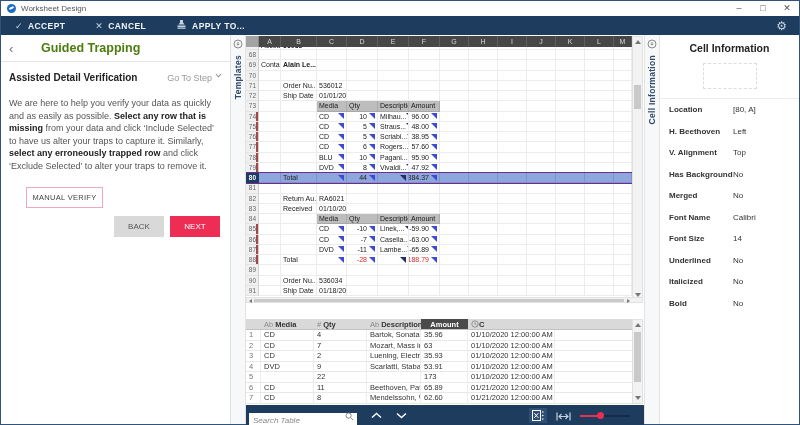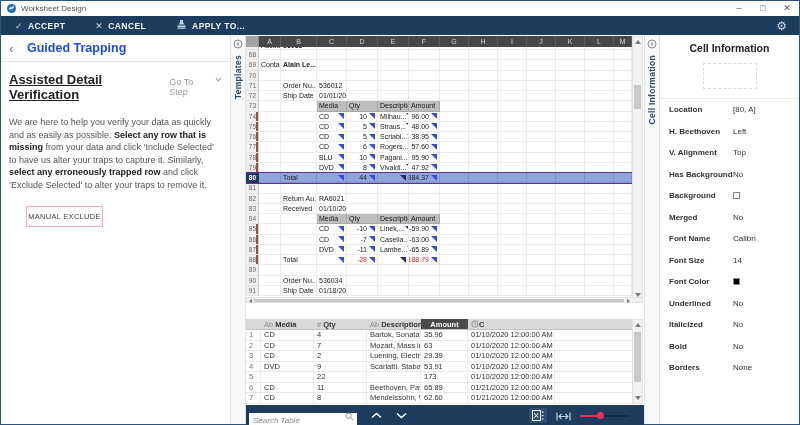--- a/index.html
+++ b/index.html
@@ -20,23 +20,23 @@
   .toolbar{position:absolute;left:1px;top:16px;width:798px;height:19px;background:var(--navy,#1d3c5e);
     display:flex;align-items:center;padding-left:14px;color:#fff;}
   .tbtn{display:flex;align-items:center;gap:5px;font-size:8.5px;font-weight:bold;letter-spacing:.4px;margin-right:30px;color:#f2f5f8;}
   .tbtn .tico{color:#c4d2e2;font-size:9px;font-weight:normal;}
   .gear{margin-left:auto;margin-right:12px;color:#c4d2e2;font-size:12px;line-height:12px;}
 
   
   .leftpanel{position:absolute;left:1px;top:35px;width:229px;height:389px;background:#fff;}
   .lp-head{display:flex;align-items:center;height:27px;padding:0 8px;border-bottom:1px solid #e4e4e4;}
   .lp-back{font-size:13px;color:#777;width:12px;}
-  .lp-title{font-size:12.5px;font-weight:bold;color:#1d4ed8;margin-left:6px;}
+  .lp-title{font-size:12.5px;font-weight:bold;color:#4d7c0f;margin-left:20px;}
   .lp-sec{display:flex;align-items:center;justify-content:space-between;padding:10px 8px 4px 8px;}
-  .lp-sec-title{font-size:13px;font-weight:bold;color:#222;text-decoration:underline;}
+  .lp-sec-title{font-size:10px;font-weight:bold;color:#222;}
   .lp-step{font-size:9px;color:#999;display:flex;gap:3px;}
   .lp-para{padding:10px 8px 0 8px;font-size:9px;color:#555;line-height:1.4;}
   .lp-para b{color:#222;}
   .lp-btnrow1{display:flex;gap:6px;margin:14px 0 0 25px;}
   .lp-btnrow2{display:flex;gap:6px;justify-content:flex-end;margin:8px 10px 0 0;}
   .obtn{height:21px;background:#fff;border:1px solid var(--pink_border,#f2a8bc);color:#444;
     font-size:7.5px;letter-spacing:.3px;display:flex;align-items:center;justify-content:center;}
   .b-exclude{width:110px;} .b-manual{width:77px;}
   .gbtn{width:50px;height:21px;font-size:8px;display:flex;align-items:center;justify-content:center;}
   .b-back{background:#d9d9d9;color:#555;}
@@ -179,21 +179,25 @@
     <span class="lp-sec-title">Assisted Detail Verification</span>
     <span class="lp-step">
       <span>Go To Step</span>
       <svg width="7" height="5" viewBox="0 0 7 5">
           <polyline points="1,1 3.5,3.8 6,1" fill="none" stroke="#999" stroke-width="1.1"></polyline>
         </svg>
     </span>
   </div>
   <p class="lp-para"><span>We are here to help you verify your data as quickly and as easily as possible. </span><b>Select any row that is missing</b><span> from your data and click ‘Include Selected’ to have us alter your traps to capture it. Similarly, </span><b>select any erroneously trapped row</b><span> and click ‘Exclude Selected’ to alter your traps to remove it.</span></p>
   <div class="lp-btnrow1">
-    <div class="obtn b-manual">MANUAL EXCLUDE</div>
+    <div class="obtn b-manual">MANUAL VERIFY</div>
+  </div>
+  <div class="lp-btnrow2">
+    <div class="gbtn b-back">BACK</div>
+    <div class="gbtn b-next">NEXT</div>
   </div>
 </div>
 
 <div class="vstrip strip-left">
   <svg width="10" height="10" viewBox="0 0 10 10">
     <circle cx="5" cy="5" r="4" fill="none" stroke="#8a8a8a" stroke-width="1"></circle>
     <path d="M5 3v3 M3.6 4.8L5 6.2 6.4 4.8" fill="none" stroke="#8a8a8a" stroke-width="1"></path>
   </svg>
   <span class="vlabel">Templates</span>
 </div>
@@ -852,21 +856,21 @@
         <div class="btd" style="width: 54px;">Mozart, Mass in...</div>
         <div class="btd" style="width: 47px;">63</div>
         <div class="btd" style="width: 87px;">01/10/2020 12:00:00 AM</div>
         <div class="btd last" style="width: 77px;"></div>
       </div>
       <div class="btr">
         <div class="btd gut" style="width: 15px;">3</div>
         <div class="btd" style="width: 53px;">CD</div>
         <div class="btd" style="width: 53px;">2</div>
         <div class="btd" style="width: 54px;">Luening, Electroni...</div>
-        <div class="btd" style="width: 47px;">29.39</div>
+        <div class="btd" style="width: 47px;">35.93</div>
         <div class="btd" style="width: 87px;">01/10/2020 12:00:00 AM</div>
         <div class="btd last" style="width: 77px;"></div>
       </div>
       <div class="btr">
         <div class="btd gut" style="width: 15px;">4</div>
         <div class="btd" style="width: 53px;">DVD</div>
         <div class="btd" style="width: 53px;">9</div>
         <div class="btd" style="width: 54px;">Scarlatti, Stabat...</div>
         <div class="btd" style="width: 47px;">53.91</div>
         <div class="btd" style="width: 87px;">01/10/2020 12:00:00 AM</div>
@@ -973,49 +977,37 @@
       </div>
       <div class="prow">
         <span class="plabel">V. Alignment</span>
         <span class="pvalue">Top</span>
       </div>
       <div class="prow">
         <span class="plabel">Has Background</span>
         <span class="pvalue">No</span>
       </div>
       <div class="prow">
-        <span class="plabel">Background</span>
-        <span class="swatch" style="background: rgb(255, 255, 255);"></span>
-      </div>
-      <div class="prow">
         <span class="plabel">Merged</span>
         <span class="pvalue">No</span>
       </div>
       <div class="prow">
         <span class="plabel">Font Name</span>
         <span class="pvalue">Calibri</span>
       </div>
       <div class="prow">
         <span class="plabel">Font Size</span>
         <span class="pvalue">14</span>
       </div>
       <div class="prow">
-        <span class="plabel">Font Color</span>
-        <span class="swatch" style="background: rgb(0, 0, 0);"></span>
-      </div>
-      <div class="prow">
         <span class="plabel">Underlined</span>
         <span class="pvalue">No</span>
       </div>
       <div class="prow">
         <span class="plabel">Italicized</span>
         <span class="pvalue">No</span>
       </div>
       <div class="prow">
         <span class="plabel">Bold</span>
         <span class="pvalue">No</span>
       </div>
-      <div class="prow">
-        <span class="plabel">Borders</span>
-        <span class="pvalue">None</span>
-      </div>
     </div>
 </div>
 
 </body></html>

